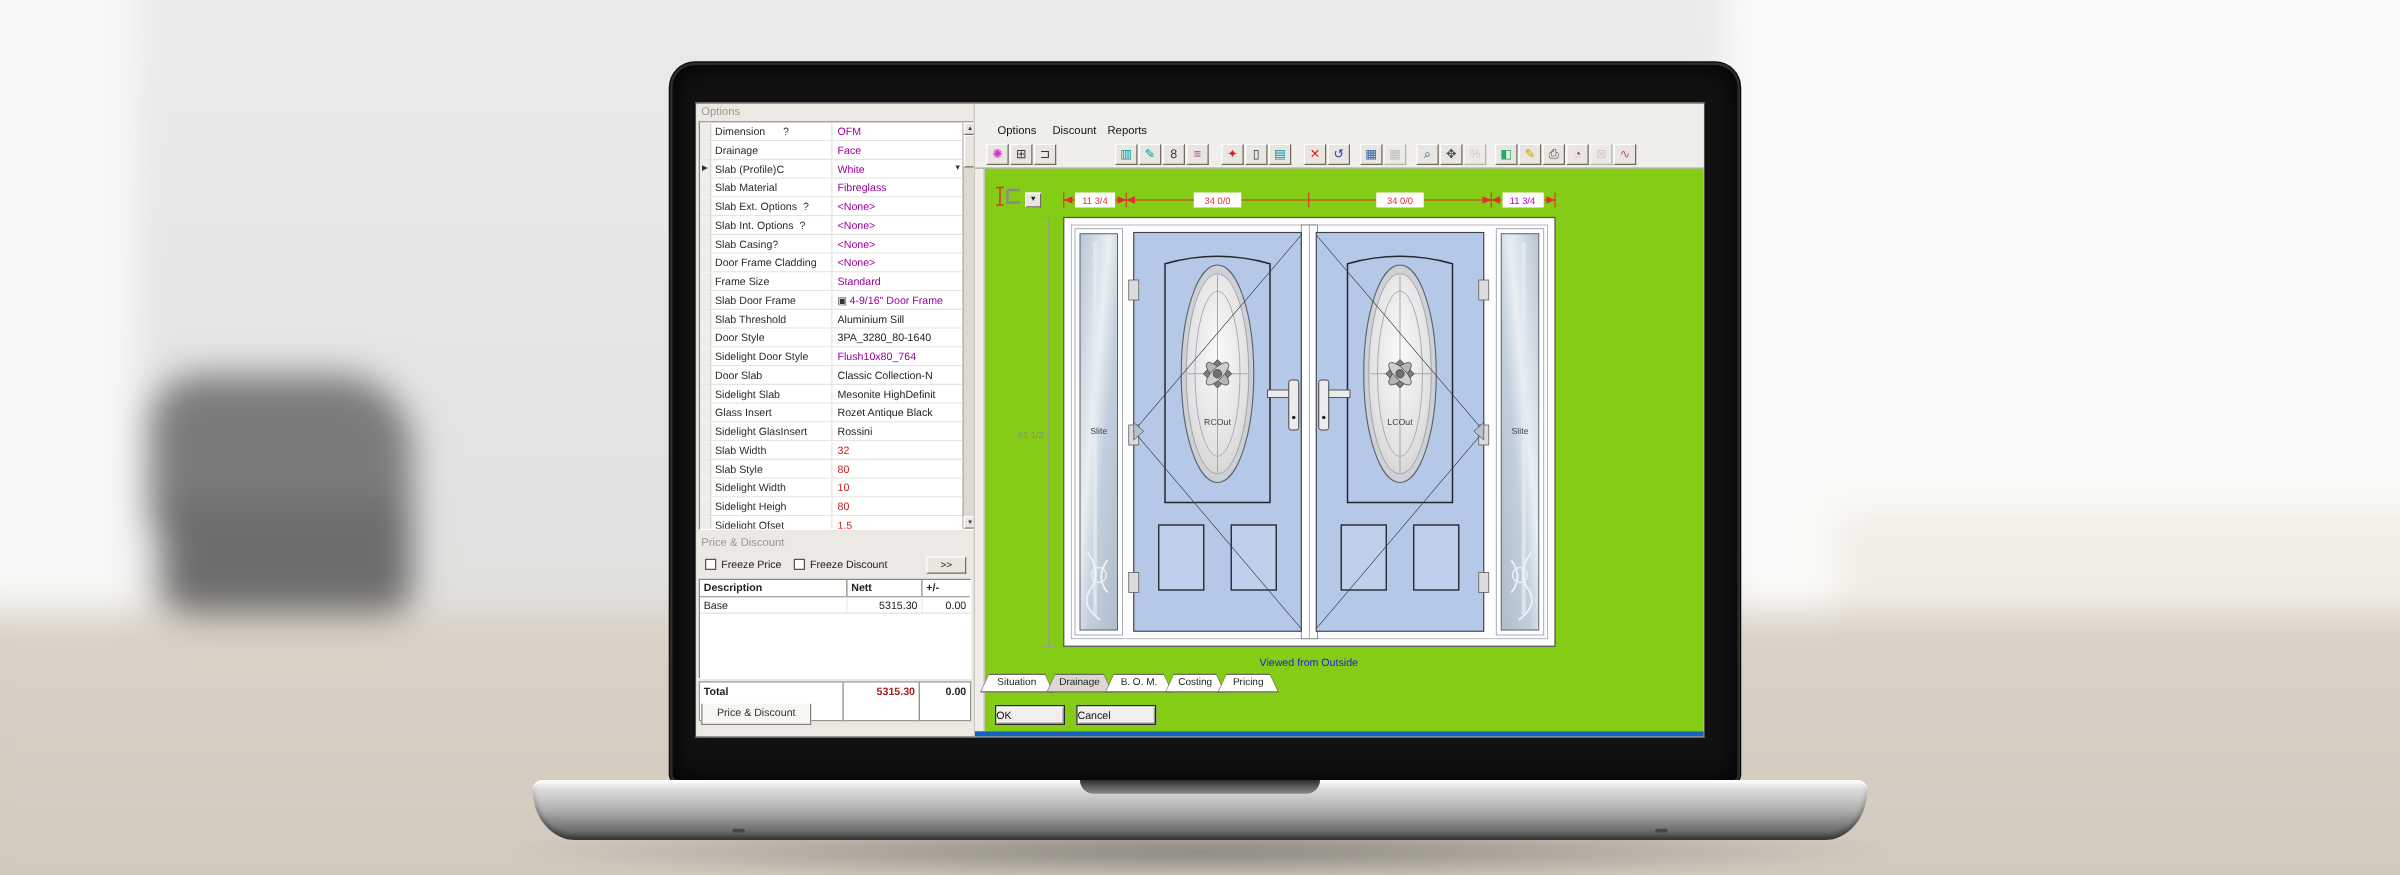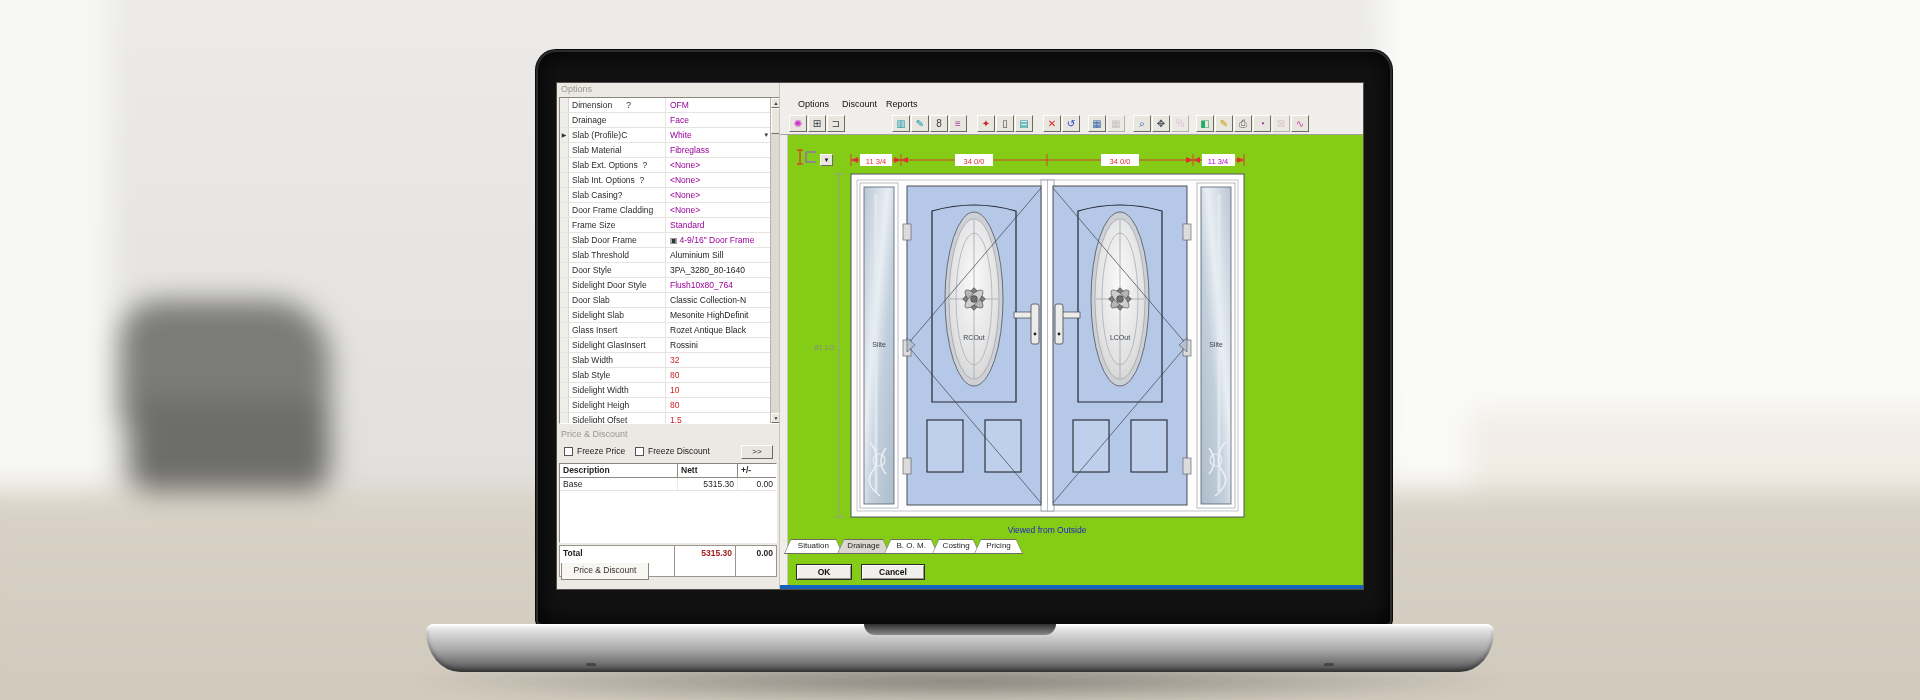--- a/index.html
+++ b/index.html
@@ -84,21 +84,21 @@
   .canvas{position:absolute;left:7px;top:52px;right:0;height:450px;background:#84cc16;border-left:1px solid #c9c5bd;}
   .dim-widget{position:absolute;left:8px;top:13px;width:40px;height:20px;}
   .blue-bar{position:absolute;left:0;bottom:0;right:0;height:4px;background:#1663be;}
   
   .tabs{position:absolute;left:2px;top:404px;height:16px;display:flex;}
   .tab{position:relative;height:0;border-bottom:15px solid #6e6a63;border-left:7px solid transparent;border-right:7px solid transparent;margin-left:-6px;}
   .tab .in{position:absolute;left:-6px;right:-6px;top:1px;height:0;border-bottom:13px solid #fff;border-left:6px solid transparent;border-right:6px solid transparent;}
   .tab.active .in{border-bottom-color:#dbd8d1;}
   .tab .tx{position:absolute;left:-6px;right:-6px;top:2px;text-align:center;font-size:8px;color:#222;z-index:2;}
   .cmd-btn{position:absolute;top:429px;height:16px;background:#f1efec;border:1px solid #2a2a2a;
-    box-shadow:inset 1px 1px 0 #fff, inset -1px -1px 0 #9a968e;font-size:8.5px;text-align:center;line-height:14px;color:#111;font-weight:bold;}
+    box-shadow:inset 1px 1px 0 #fff, inset -1px -1px 0 #9a968e;font-size:8.5px;line-height:14px;color:#111;}
   svg text{font-family:"Liberation Sans","DejaVu Sans",sans-serif;}
 </style>
 </head>
 <body>
 
 <div class="scene">
 
   <div class="bg">
     <div class="bg-wall"></div>
     <div class="bg-left-band"></div>

